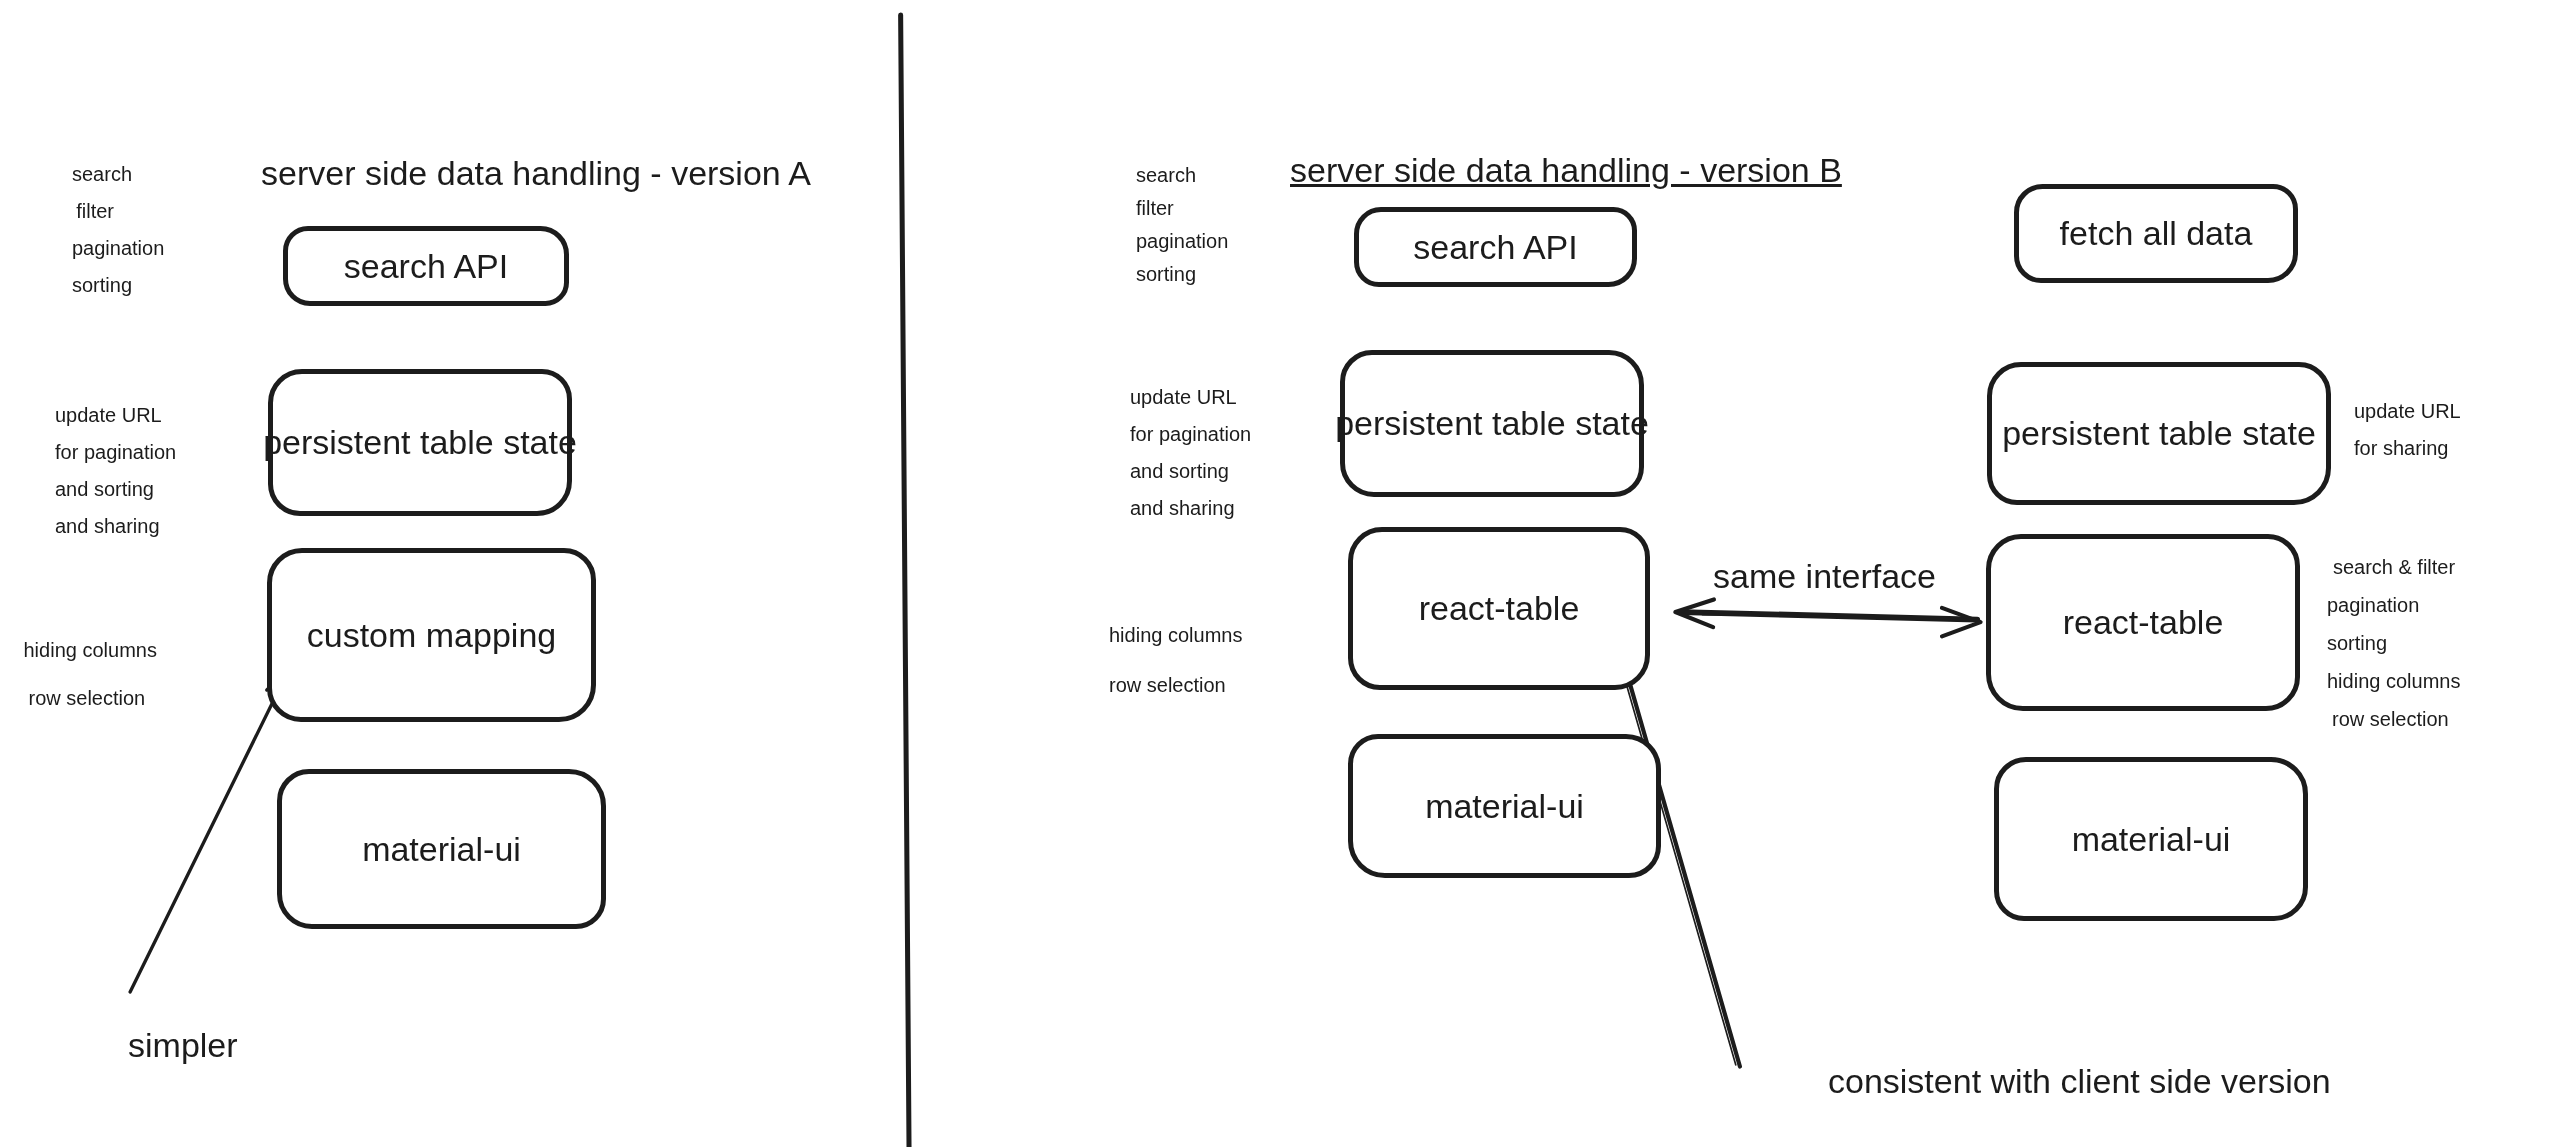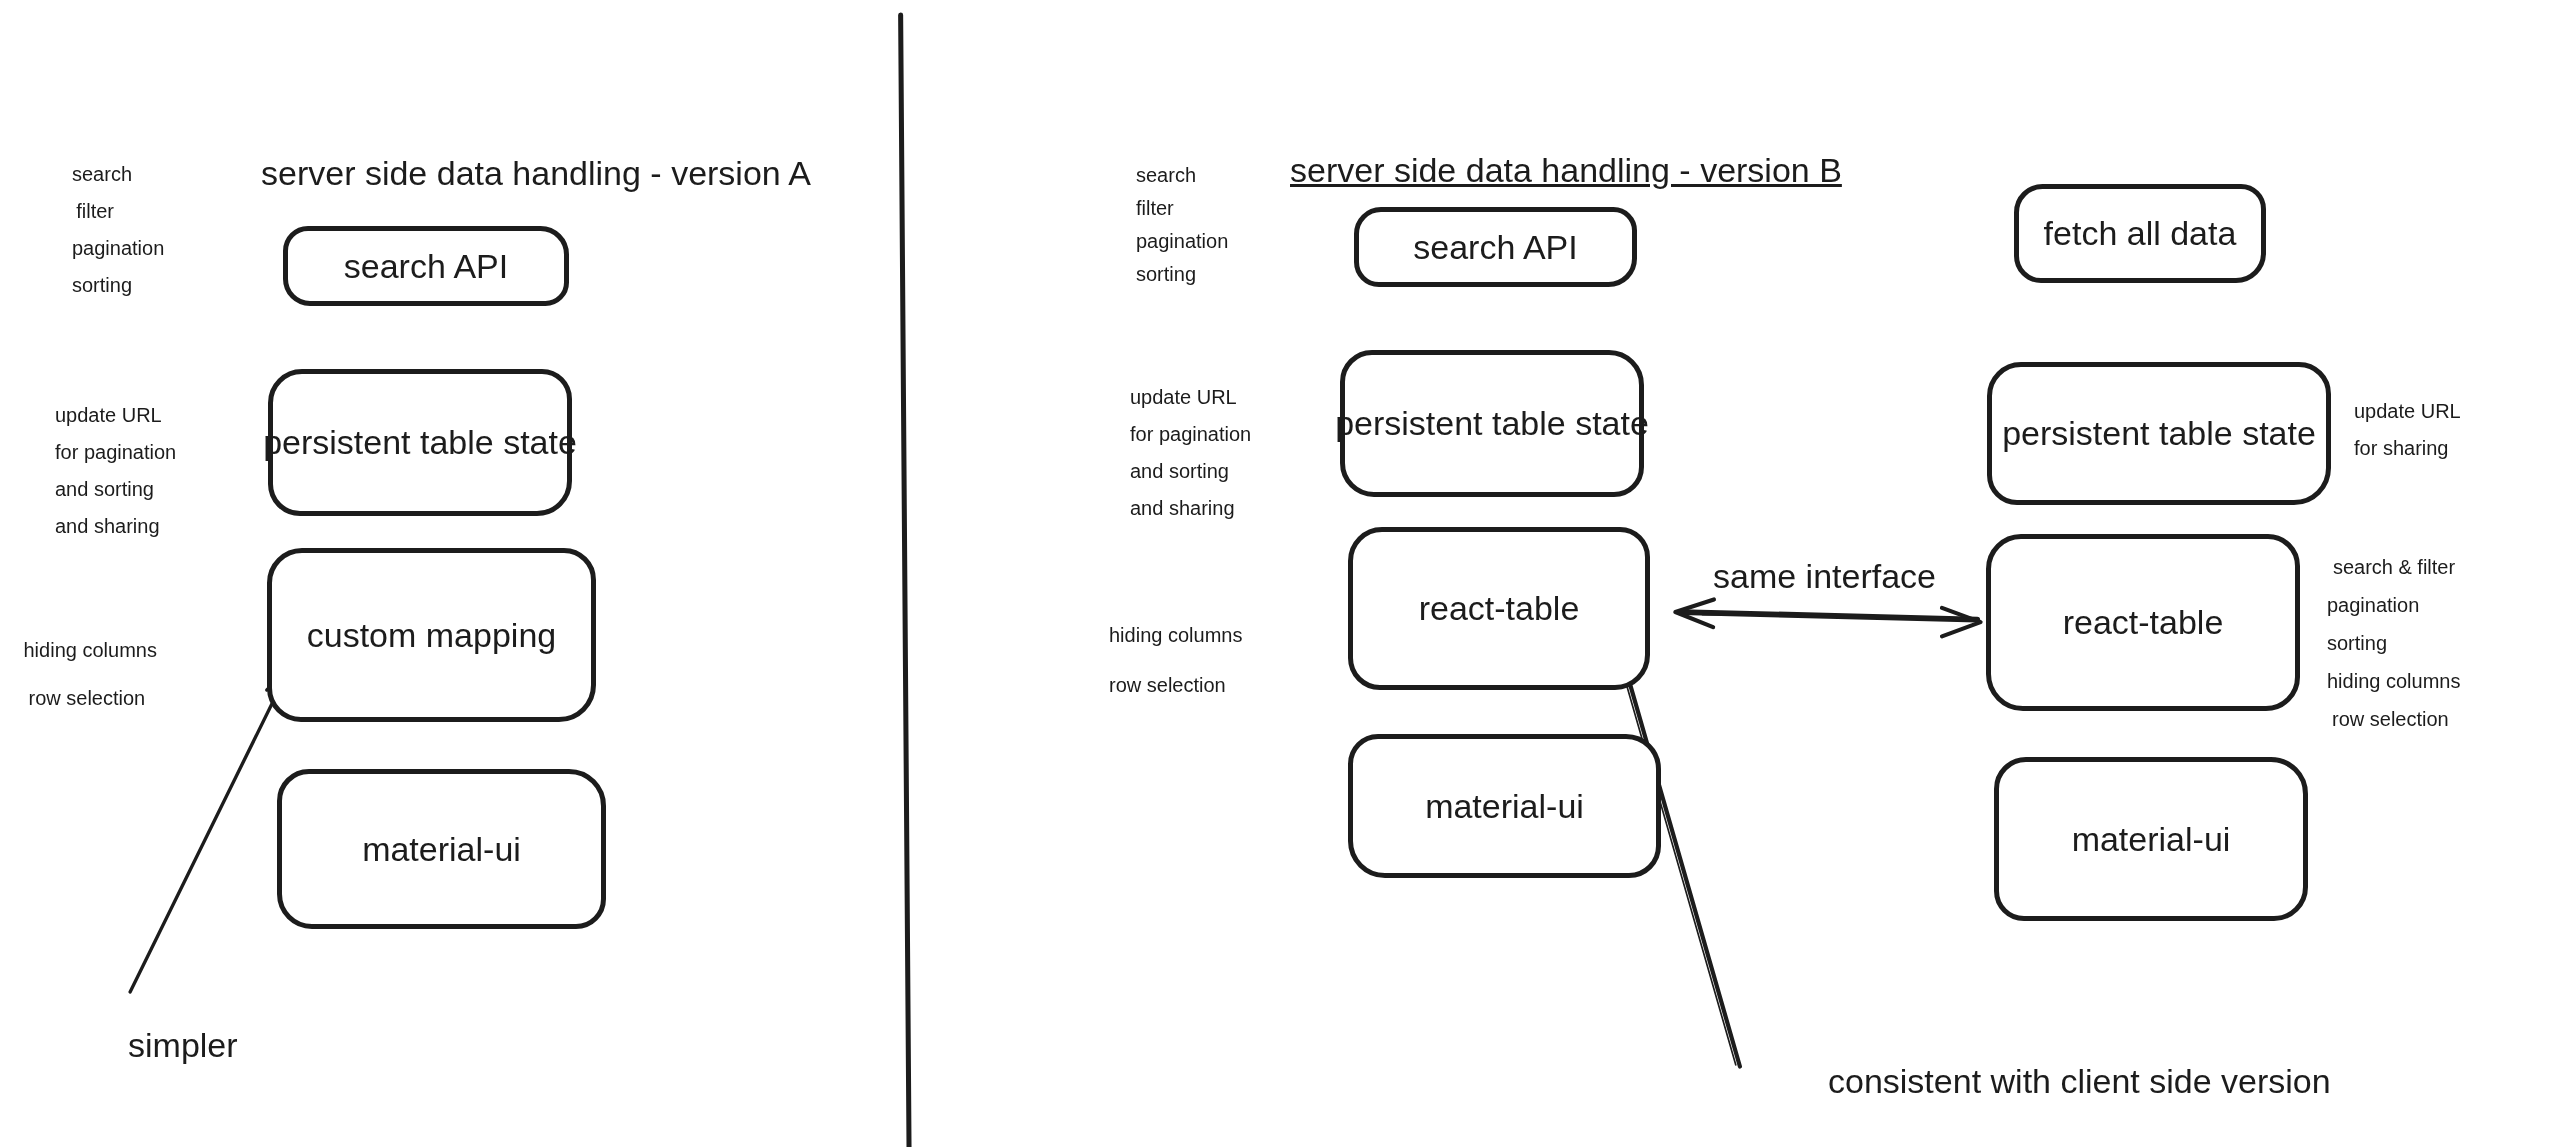--- a/index.html
+++ b/index.html
@@ -98,21 +98,21 @@
 
   <div class="box" style="left:1354px;top:207px;width:283px;height:80px;border-radius:27px 23.5px 28.5px 25px;">search API</div>
   <div class="box" style="left:1340px;top:350px;width:304px;height:147px;border-radius:32px 35px 30px 34px;">persistent table state</div>
   <div class="box" style="left:1348px;top:527px;width:302px;height:163px;border-radius:34px 30px 35px 32px;">react-table</div>
   <div class="box" style="left:1348px;top:734px;width:313px;height:144px;border-radius:30px 35px 32px 37px;">material-ui</div>
 
   <div class="note" style="left:1713px;top:557px;">same interface</div>
   <div class="note" style="left:1828px;top:1062px;">consistent with client side version</div>
 
 
-  <div class="box" style="left:2014px;top:184px;width:252px;height:99px;border-radius:28.5px 25px 30px 27px;text-align:right;">fetch all data</div>
+  <div class="box" style="left:2014px;top:184px;width:284px;height:99px;border-radius:28.5px 25px 30px 27px;text-align:right;">fetch all data</div>
   <div class="box" style="left:1987px;top:362px;width:344px;height:143px;border-radius:34px 32px 37px 30px;">persistent table state</div>
   <div class="box" style="left:1986px;top:534px;width:314px;height:177px;border-radius:35px 32px 34px 37px;">react-table</div>
   <div class="box" style="left:1994px;top:757px;width:314px;height:164px;border-radius:32px 37px 34px 30px;">material-ui</div>
 
   <div class="lbl" style="left:2354px;top:393px;line-height:37px;">
     <div>update URL</div>
     <div>for sharing</div>
   </div>
 
   <div class="lbl" style="left:2327px;top:548px;line-height:38px;">

